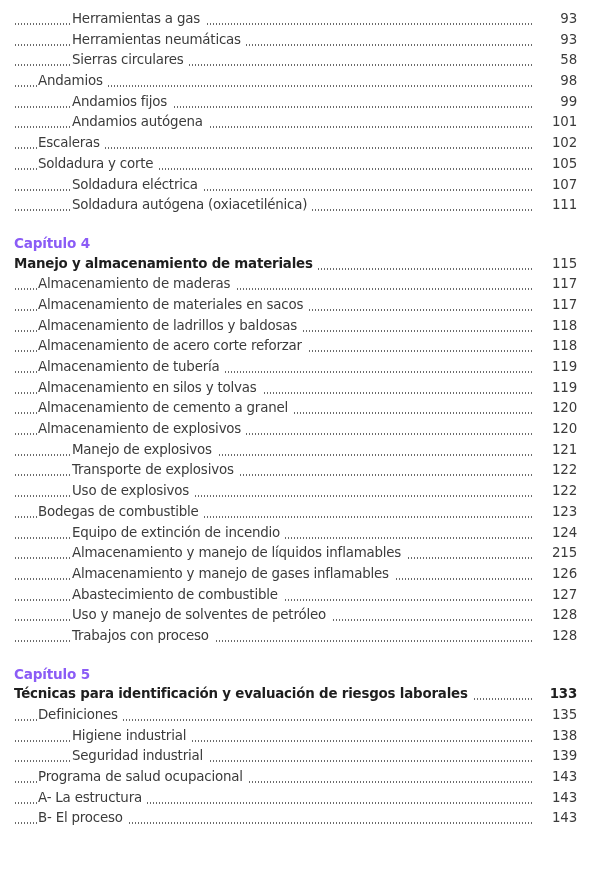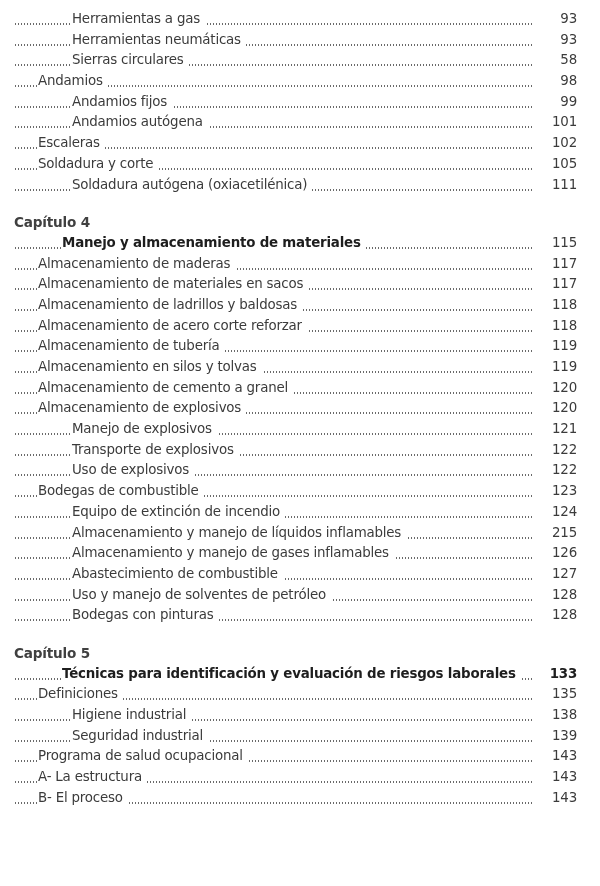--- a/index.html
+++ b/index.html
@@ -15,24 +15,24 @@
   .row .label { position: absolute; background: #fff; padding-right: 5px; z-index: 2; letter-spacing: -0.2px; }
   .row .leader {
     position: absolute; right: 67px; left: 14px; top: 14px; height: 2px; z-index: 1;
     background-image: radial-gradient(circle, #6a6a6a 0.55px, transparent 0.8px);
     background-size: 3px 2px; background-repeat: repeat-x; background-position: right;
   }
   .row .page { position: absolute; right: 23px; text-align: right; letter-spacing: -0.2px; }
   .lvl0 .label { left: 14px; }
   .lvl1 .label { left: 38px; }
   .lvl2 .label { left: 72px; }
-  .bold .label, .bold .page.boldnum { font-weight: bold; color: #1e1e1e; margin-left: 48px; }
+  .bold .label, .bold .page.boldnum { font-weight: bold; color: #1e1e1e; }
   .chapter-heading {
     height: 20.7px; line-height: 20.7px; font-size: 13.6px; font-weight: bold;
-    color: #404040; padding-left: 14px; letter-spacing: -0.2px;
+    color: #8b5cf6; padding-left: 14px; letter-spacing: -0.2px;
   }
   .gap { height: 17px; }
 </style>
 </head>
 <body>
 
 <div class="toc" id="toc">
     <div>
       <div class="row lvl2">
         <span class="leader"></span>
@@ -69,20 +69,25 @@
         <span class="label">Escaleras</span>
         <span class="page">102</span>
       </div>
       <div class="row lvl1">
         <span class="leader"></span>
         <span class="label">Soldadura y corte</span>
         <span class="page">105</span>
       </div>
       <div class="row lvl2">
         <span class="leader"></span>
+        <span class="label">Soldadura eléctrica</span>
+        <span class="page">107</span>
+      </div>
+      <div class="row lvl2">
+        <span class="leader"></span>
         <span class="label">Soldadura autógena (oxiacetilénica)</span>
         <span class="page">111</span>
       </div>
     </div>
     <div>
       <div class="gap"></div>
       <div class="chapter-heading">Capítulo 4</div>
       <div class="row lvl0 bold">
         <span class="leader"></span>
         <span class="label">Manejo y almacenamiento de materiales</span>
@@ -168,21 +173,21 @@
         <span class="label">Abastecimiento de combustible</span>
         <span class="page">127</span>
       </div>
       <div class="row lvl2">
         <span class="leader"></span>
         <span class="label">Uso y manejo de solventes de petróleo</span>
         <span class="page">128</span>
       </div>
       <div class="row lvl2">
         <span class="leader"></span>
-        <span class="label">Bodegas con pinturas</span>
+        <span class="label">Trabajos con proceso</span>
         <span class="page">128</span>
       </div>
     </div>
     <div>
       <div class="gap"></div>
       <div class="chapter-heading">Capítulo 5</div>
       <div class="row lvl0 bold">
         <span class="leader"></span>
         <span class="label">Técnicas para identificación y evaluación de riesgos laborales</span>
         <span class="page boldnum">133</span>

